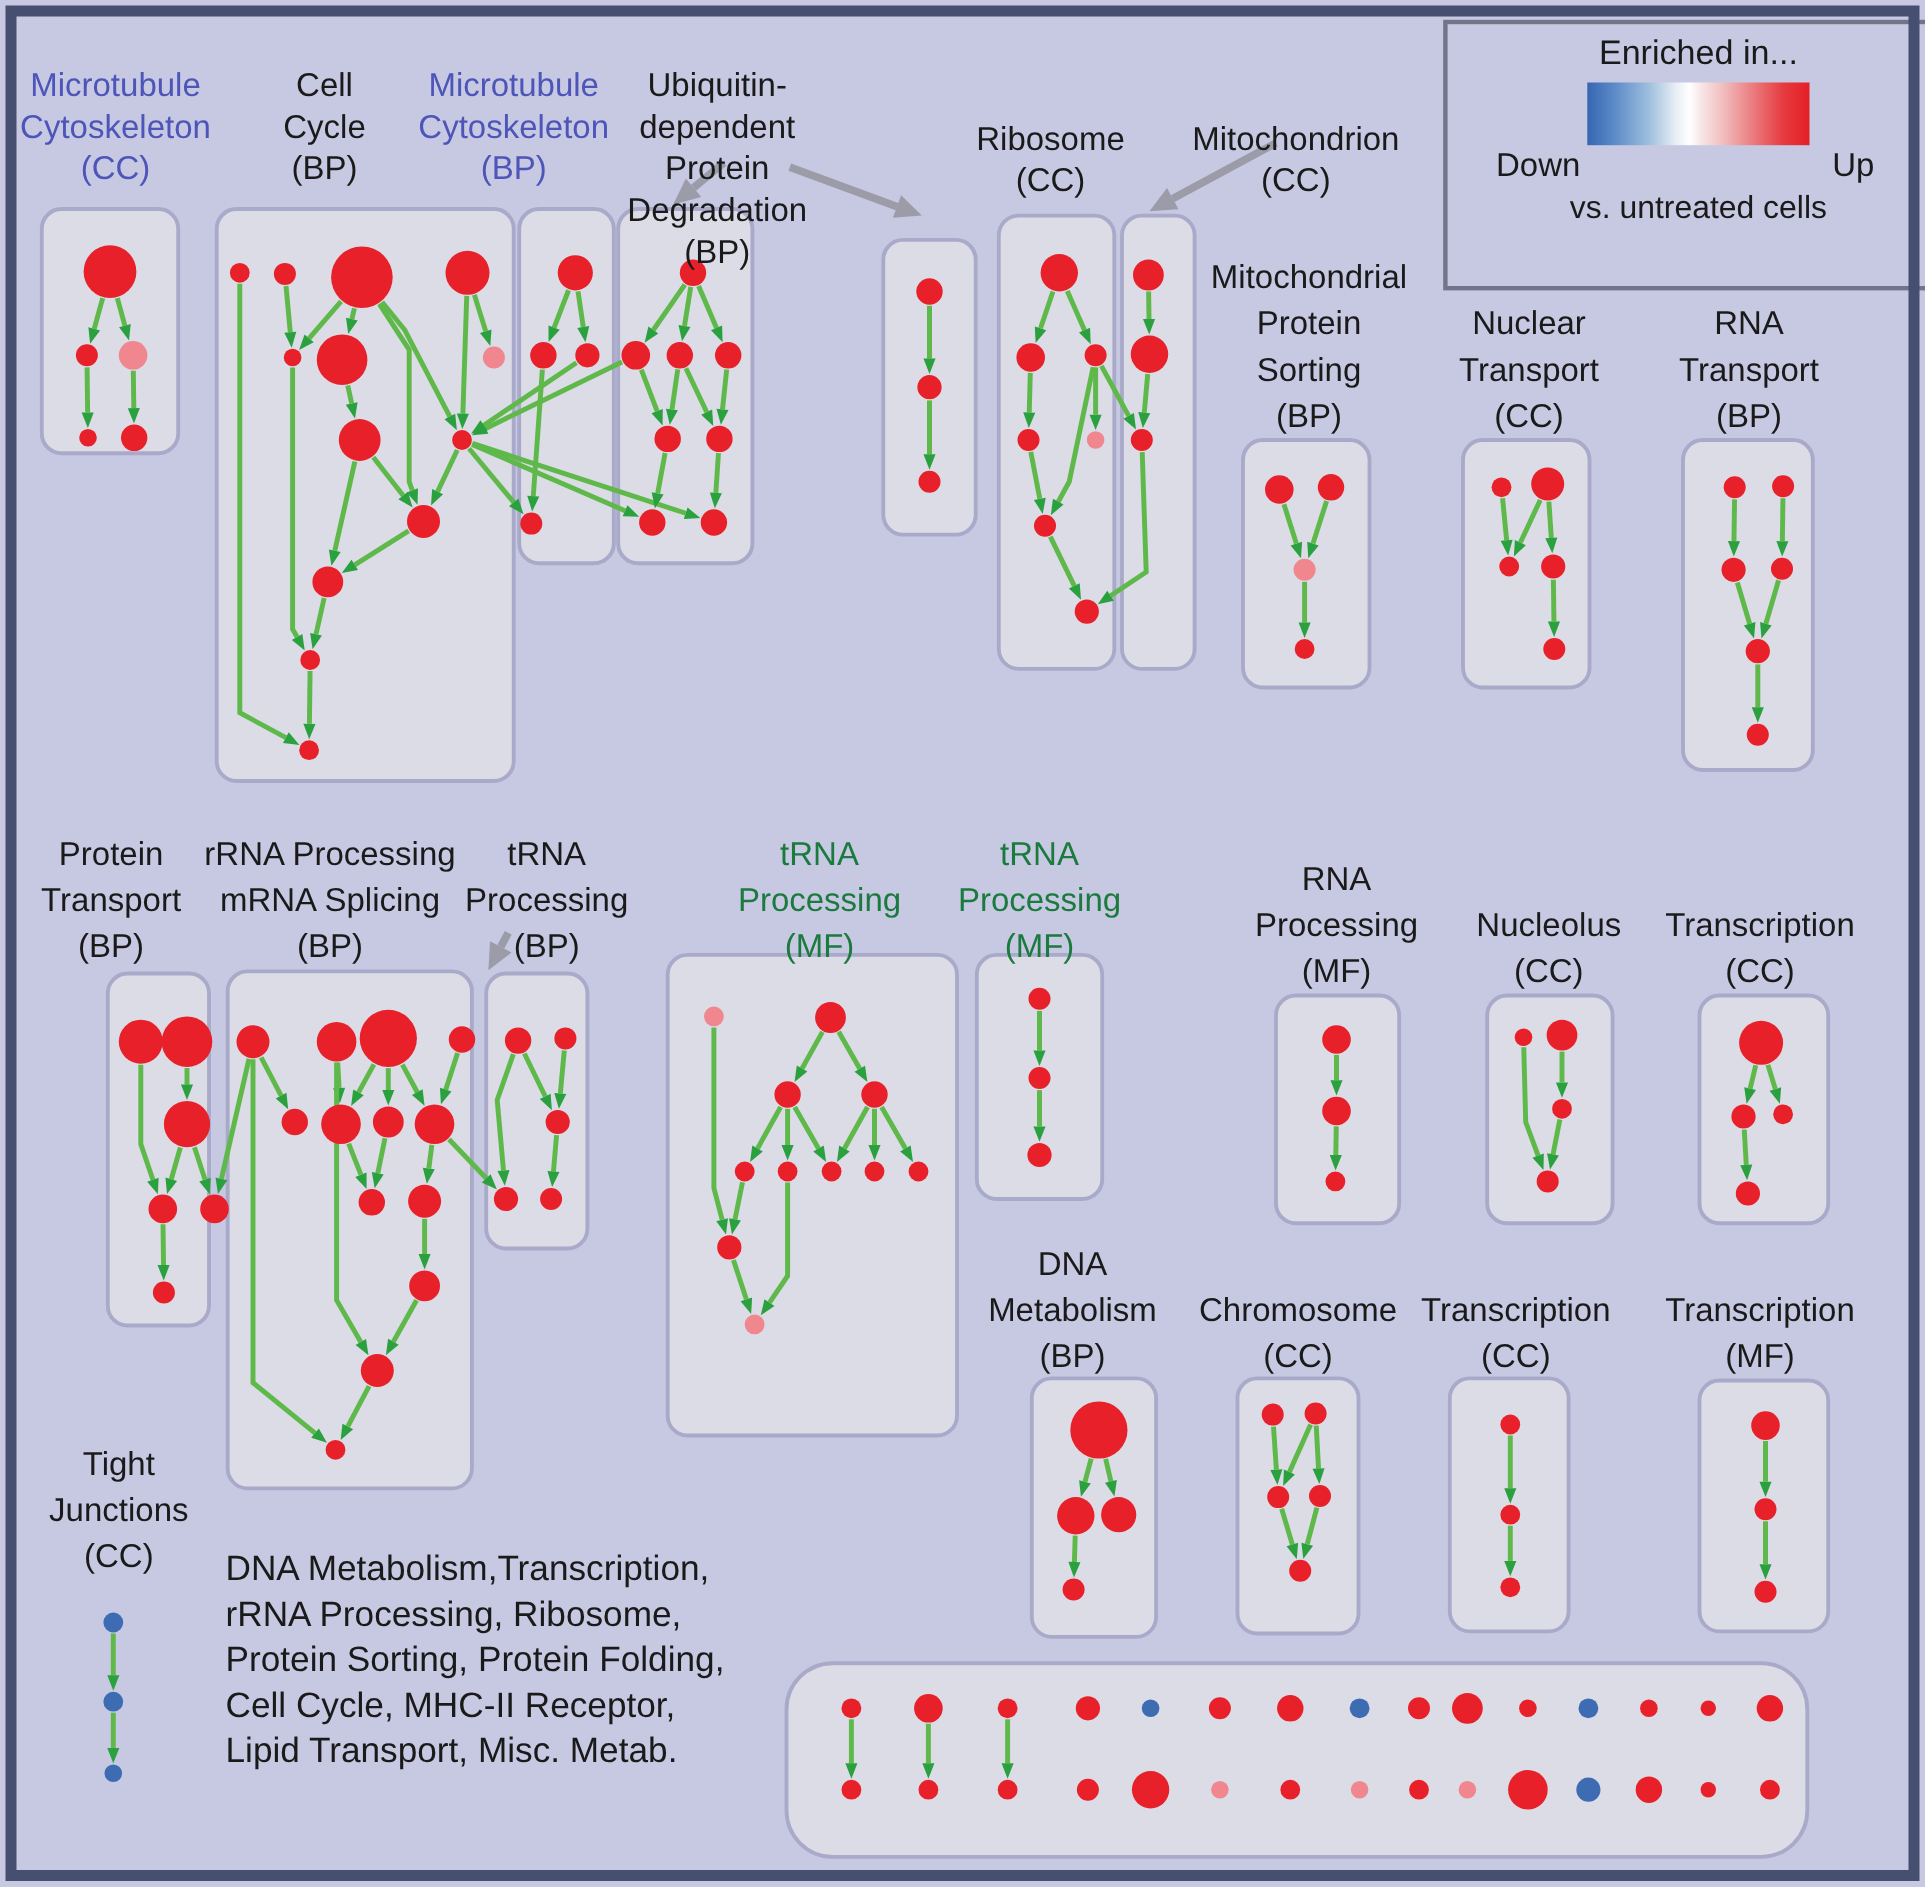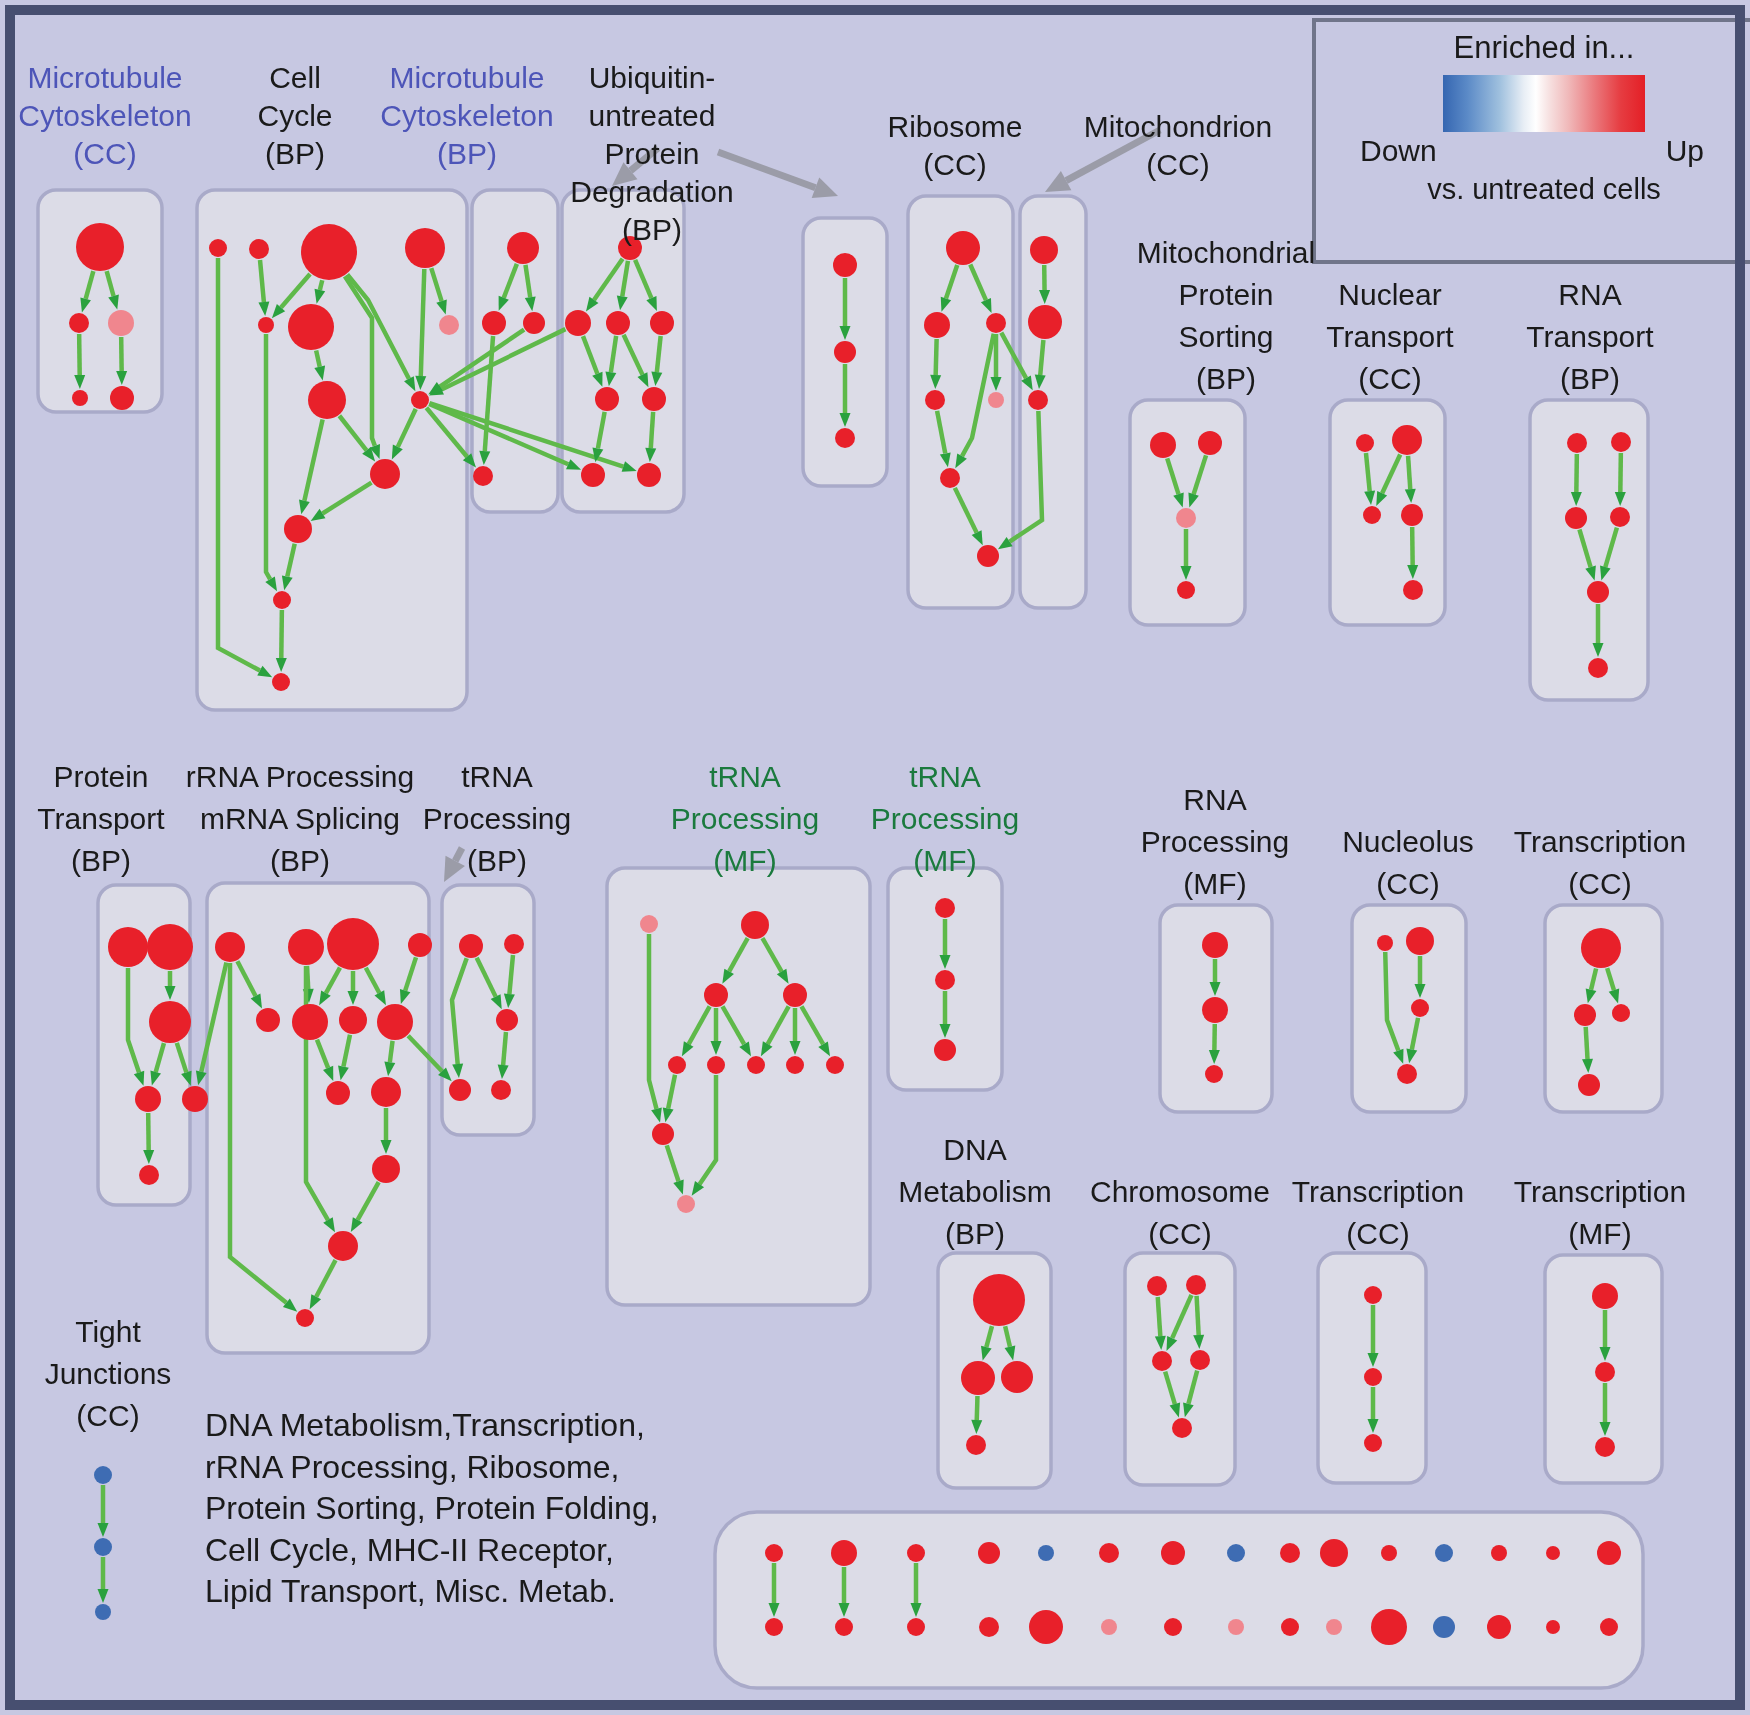--- a/index.html
+++ b/index.html
@@ -498,34 +498,34 @@
       <div>Cycle</div>
       <div>(BP)</div>
     </div>
     <div class="glabel lh38" style="left: 467px; top: 59px; color: rgb(77, 85, 184);">
       <div>Microtubule</div>
       <div>Cytoskeleton</div>
       <div>(BP)</div>
     </div>
     <div class="glabel lh38" style="left: 652px; top: 59px; color: rgb(26, 26, 26);">
       <div>Ubiquitin-</div>
-      <div>untreated</div>
+      <div>dependent</div>
       <div>Protein</div>
       <div>Degradation</div>
       <div>(BP)</div>
     </div>
     <div class="glabel lh38" style="left: 955px; top: 108px; color: rgb(26, 26, 26);">
       <div>Ribosome</div>
       <div>(CC)</div>
     </div>
     <div class="glabel lh38" style="left: 1178px; top: 108px; color: rgb(26, 26, 26);">
       <div>Mitochondrion</div>
       <div>(CC)</div>
     </div>
-    <div class="glabel" style="left: 1190px; top: 232px; color: rgb(26, 26, 26); margin-left: 36px;">
+    <div class="glabel" style="left: 1190px; top: 232px; color: rgb(26, 26, 26);">
       <div>Mitochondrial</div>
       <div>Protein</div>
       <div>Sorting</div>
       <div>(BP)</div>
     </div>
     <div class="glabel" style="left: 1390px; top: 274px; color: rgb(26, 26, 26);">
       <div>Nuclear</div>
       <div>Transport</div>
       <div>(CC)</div>
     </div>

